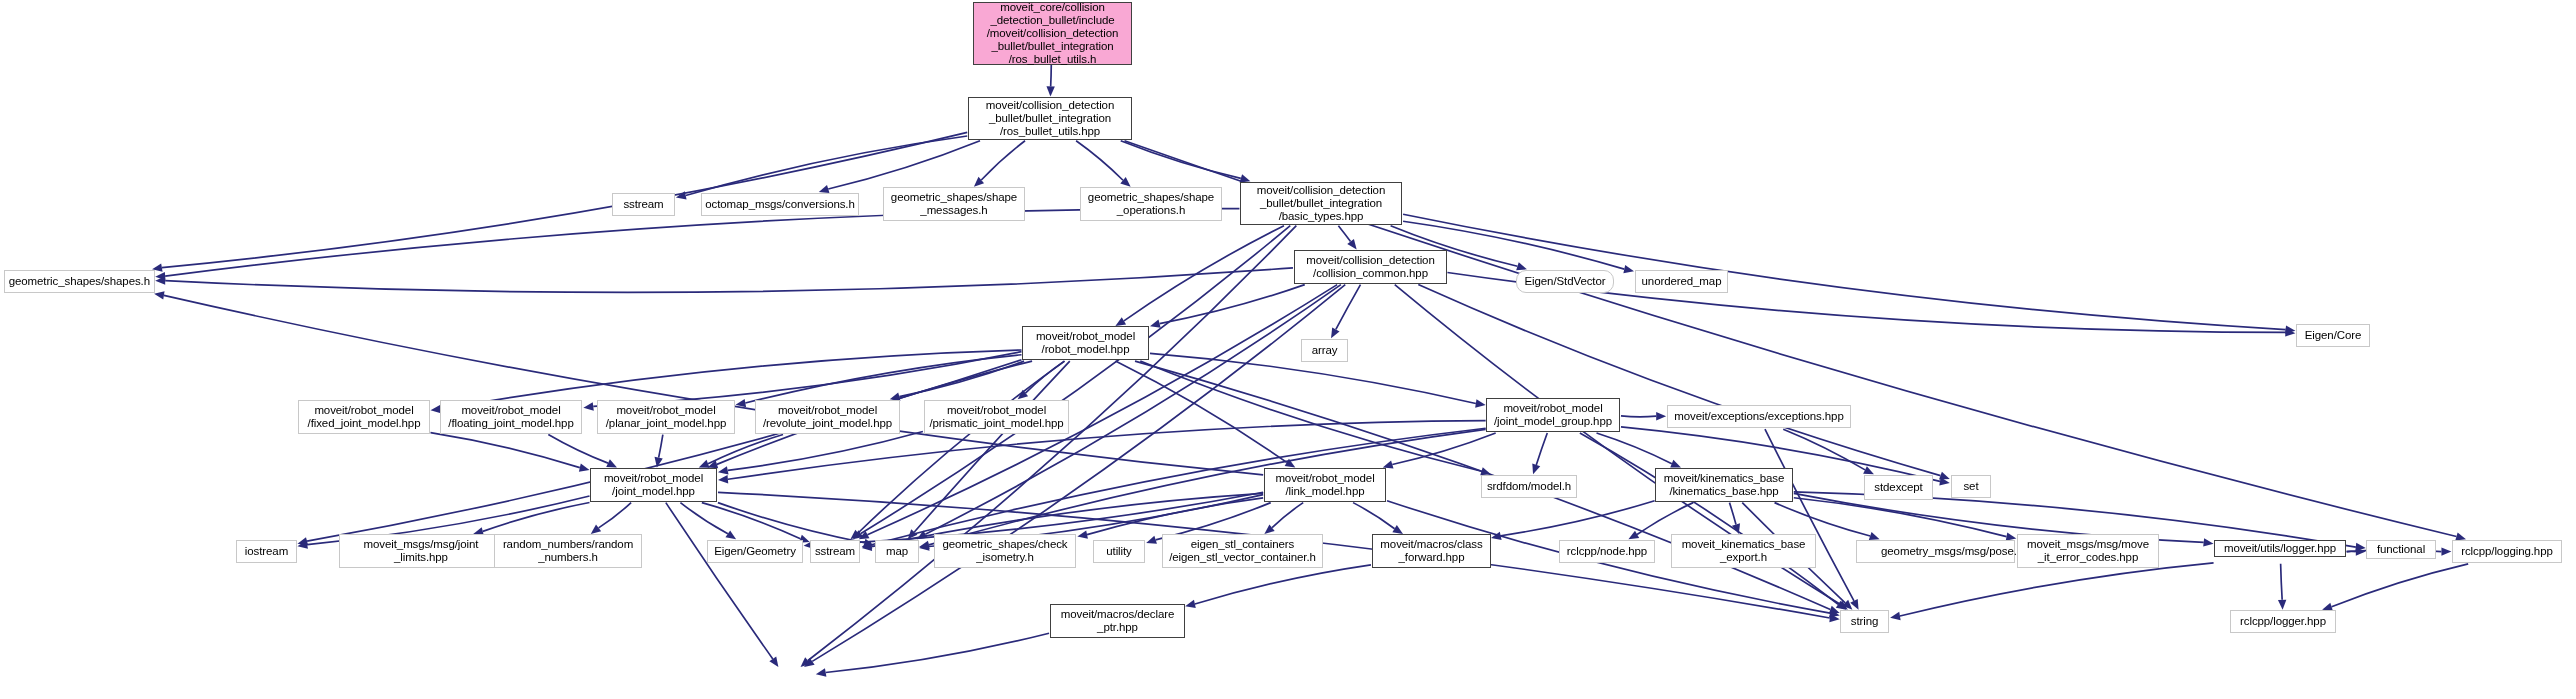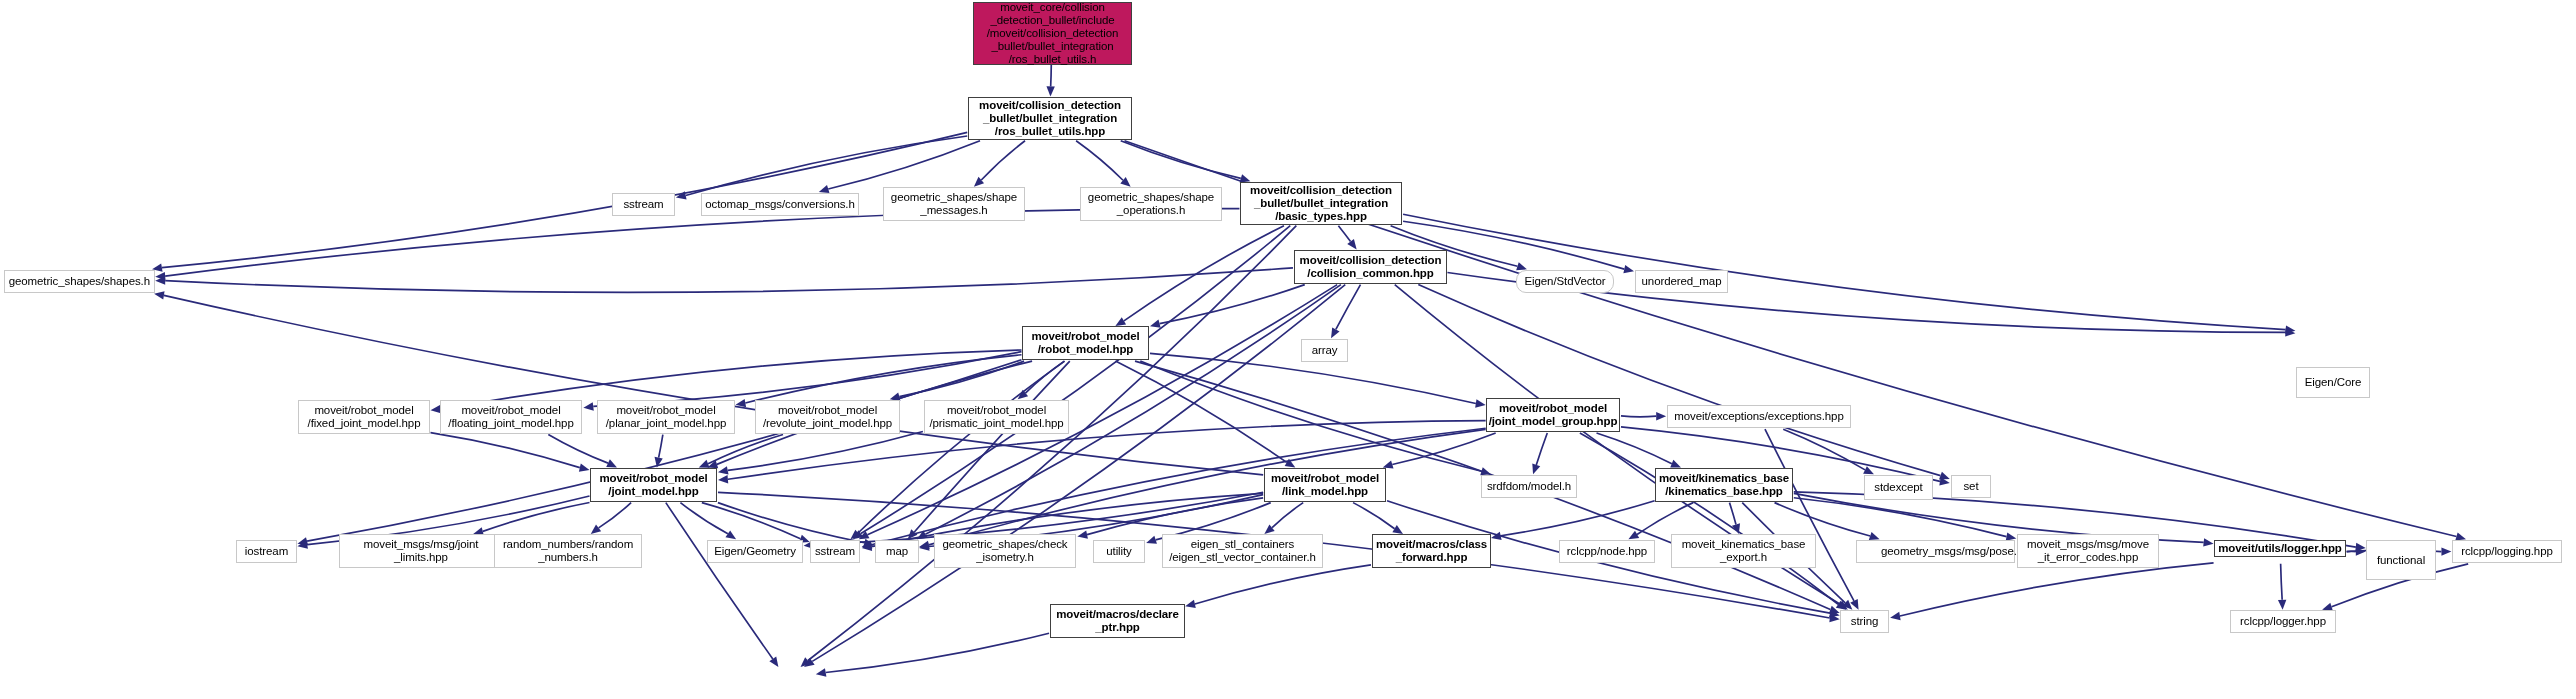--- a/index.html
+++ b/index.html
@@ -43,26 +43,25 @@
     border: 0.8px solid #c8c8c8;
     color: #000000;
     font-size: 11.5px;
     line-height: 13px;
     letter-spacing: -0.1px;
     white-space: pre-line;
     padding: 0.8px 2.3px;
     cursor: pointer;
   }
   .node.root {
-    background: #be185d;
+    background: #f9a8d4;
     border: 1.1px solid #404040;
   }
   .node.strong {
     border: 1.1px solid #404040;
-    font-weight: bold;
   }
 </style>
 </head>
 <body>
 
 <div id="graph-root">
   <svg id="graph-svg" viewBox="0 0 3369 915" preserveAspectRatio="none">
       <path class="edge-path" d="M1374.9,85.0 Q1374.8,99.0 1374.1,113.0"></path>
       <polygon class="arrow-head" points="1373.8,126.0 1368.6,112.9 1379.6,113.2"></polygon>
       <path class="edge-path" d="M1265.0,177.8 Q1078.0,203.3 896.7,255.5"></path>
@@ -252,21 +251,21 @@
       <div class="node" style="left: 1080px; top: 187px; width: 142px; height: 34px;">geometric_shapes/shape
 _operations.h</div>
       <div class="node strong" style="left: 1240px; top: 182px; width: 162px; height: 43px;">moveit/collision_detection
 _bullet/bullet_integration
 /basic_types.hpp</div>
       <div class="node" style="left: 3.8px; top: 270px; width: 151px; height: 23px;">geometric_shapes/shapes.h</div>
       <div class="node strong" style="left: 1294px; top: 250px; width: 153px; height: 34px;">moveit/collision_detection
 /collision_common.hpp</div>
       <div class="node" style="left: 1516px; top: 270px; width: 98px; height: 23px; border-radius: 10px;">Eigen/StdVector</div>
       <div class="node" style="left: 1635px; top: 270px; width: 93px; height: 23px;">unordered_map</div>
-      <div class="node" style="left: 2296px; top: 324px; width: 74px; height: 31px; margin-top: 43px;">Eigen/Core</div>
+      <div class="node" style="left: 2296px; top: 324px; width: 74px; height: 23px;">Eigen/Core</div>
       <div class="node strong" style="left: 1022px; top: 326px; width: 127px; height: 34px;">moveit/robot_model
 /robot_model.hpp</div>
       <div class="node" style="left: 1301px; top: 339px; width: 47px; height: 23px;">array</div>
       <div class="node" style="left: 298px; top: 400px; width: 132px; height: 34px;">moveit/robot_model
 /fixed_joint_model.hpp</div>
       <div class="node" style="left: 440px; top: 400px; width: 142px; height: 34px;">moveit/robot_model
 /floating_joint_model.hpp</div>
       <div class="node" style="left: 597px; top: 400px; width: 138px; height: 34px;">moveit/robot_model
 /planar_joint_model.hpp</div>
       <div class="node" style="left: 755px; top: 400px; width: 145px; height: 34px;">moveit/robot_model
@@ -300,21 +299,21 @@
 /eigen_stl_vector_container.h</div>
       <div class="node strong" style="left: 1372px; top: 534px; width: 119px; height: 34px;">moveit/macros/class
 _forward.hpp</div>
       <div class="node" style="left: 1559px; top: 540px; width: 96px; height: 23px;">rclcpp/node.hpp</div>
       <div class="node" style="left: 1671px; top: 534px; width: 145px; height: 34px;">moveit_kinematics_base
 _export.h</div>
       <div class="node" style="left: 1856px; top: 540px; width: 159px; height: 23px; padding-left: 48px;">geometry_msgs/msg/pose.hpp</div>
       <div class="node" style="left: 2017px; top: 534px; width: 142px; height: 34px;">moveit_msgs/msg/move
 _it_error_codes.hpp</div>
       <div class="node strong" style="left: 2214px; top: 540px; width: 132px; height: 17px;">moveit/utils/logger.hpp</div>
-      <div class="node" style="left: 2366px; top: 540px; width: 70px; height: 40px;">functional</div>
+      <div class="node" style="left: 2366px; top: 540px; width: 70px; height: 19px;">functional</div>
       <div class="node" style="left: 2452px; top: 540px; width: 110px; height: 23px;">rclcpp/logging.hpp</div>
       <div class="node strong" style="left: 1050px; top: 604px; width: 135px; height: 34px;">moveit/macros/declare
 _ptr.hpp</div>
       <div class="node" style="left: 1840px; top: 610px; width: 49px; height: 23px;">string</div>
       <div class="node" style="left: 2230px; top: 610px; width: 106px; height: 23px;">rclcpp/logger.hpp</div>
       <div class="node" style="left: 759px; top: 668px; width: 57px; height: 23px; margin-top: 36px;">memory</div>
     </div>
 </div>
 
 

